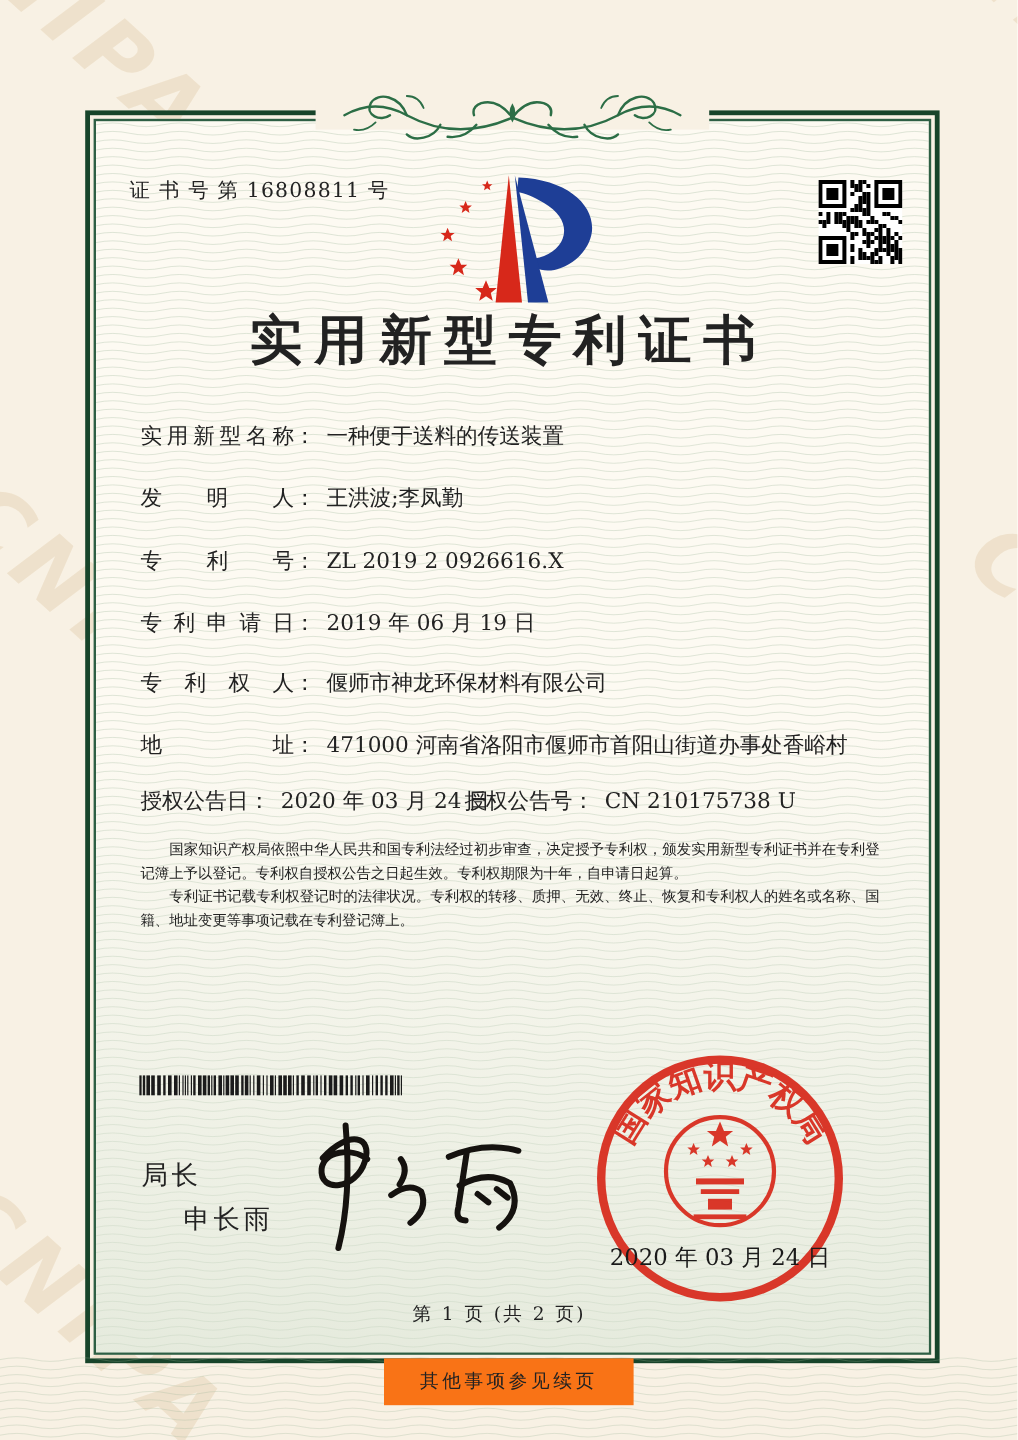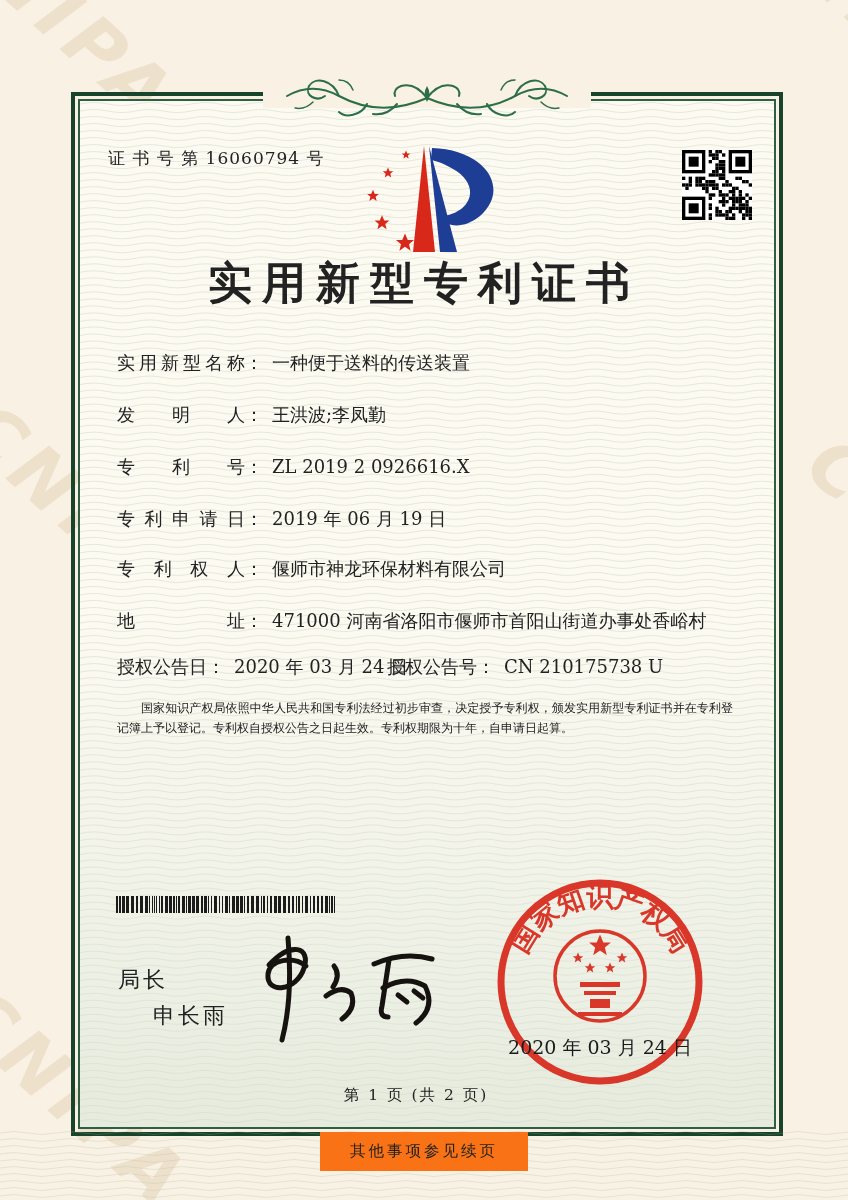--- a/index.html
+++ b/index.html
@@ -230,21 +230,21 @@
         <path d="M140,36 Q130,48 116,46"></path>
         <path d="M170,30 Q158,14 144,18 Q136,21 138,28"></path>
         <path d="M56,34 Q48,42 38,40" stroke-width="1.5"></path>
         <path d="M96,22 Q92,12 82,12" stroke-width="1.5"></path>
       </g>
       <use href="#ornL" transform="translate(340,0) scale(-1,1)"></use>
       <path d="M170,18 q-5,8 0,16 q5,-8 0,-16" fill="#2c6e46"></path>
     </svg>
   </div>
 
-  <div class="cert-no">证 书 号 第 16060794 号</div>
+  <div class="cert-no">证 书 号 第 16808811 号</div>
 
   <svg class="logo" width="142" height="118" viewBox="0 0 142 118">
     <path d="M74,8 C130,10 152,50 122,76 C105,90 86,87 83,76 C112,74 125,46 95,29 C87,24 79,21 73,20 Z" fill="#1e3e96"></path>
     <polygon points="66,6 77,112 55,112" fill="#d7281a"></polygon>
     <polygon points="71,6 99,112 82,112" fill="#1e3e96"></polygon>
     <g fill="#d7281a">
       <use href="#star5" transform="translate(48,15) scale(0.45)"></use>
       <use href="#star5" transform="translate(30,33) scale(0.55)"></use>
       <use href="#star5" transform="translate(15,56) scale(0.62)"></use>
       <use href="#star5" transform="translate(24,83) scale(0.78)"></use>
@@ -419,20 +419,21 @@
     <div class="row" style="top:655px">
       <span>授权公告日</span><span>：</span><span class="val">2020 年 03 月 24 日</span>
       <span class="grant2">
         <span>授权公告号</span><span>：</span><span class="val">CN 210175738 U</span>
       </span>
     </div>
   </div>
 
   <div class="body-text">
     <p>国家知识产权局依照中华人民共和国专利法经过初步审查，决定授予专利权，颁发实用新型专利证书并在专利登记簿上予以登记。专利权自授权公告之日起生效。专利权期限为十年，自申请日起算。</p>
+    <p>专利证书记载专利权登记时的法律状况。专利权的转移、质押、无效、终止、恢复和专利权人的姓名或名称、国籍、地址变更等事项记载在专利登记簿上。</p>
   </div>
 
   <svg class="barcode" id="barcode" width="224" height="17" viewBox="0 0 224 17">
       <rect x="0" y="0" width="2" height="17" fill="#1b1b1b"></rect>
       <rect x="3" y="0" width="2" height="17" fill="#1b1b1b"></rect>
       <rect x="6" y="0" width="3" height="17" fill="#1b1b1b"></rect>
       <rect x="10" y="0" width="3" height="17" fill="#1b1b1b"></rect>
       <rect x="15" y="0" width="3" height="17" fill="#1b1b1b"></rect>
       <rect x="20" y="0" width="2" height="17" fill="#1b1b1b"></rect>
       <rect x="24" y="0" width="3" height="17" fill="#1b1b1b"></rect>

